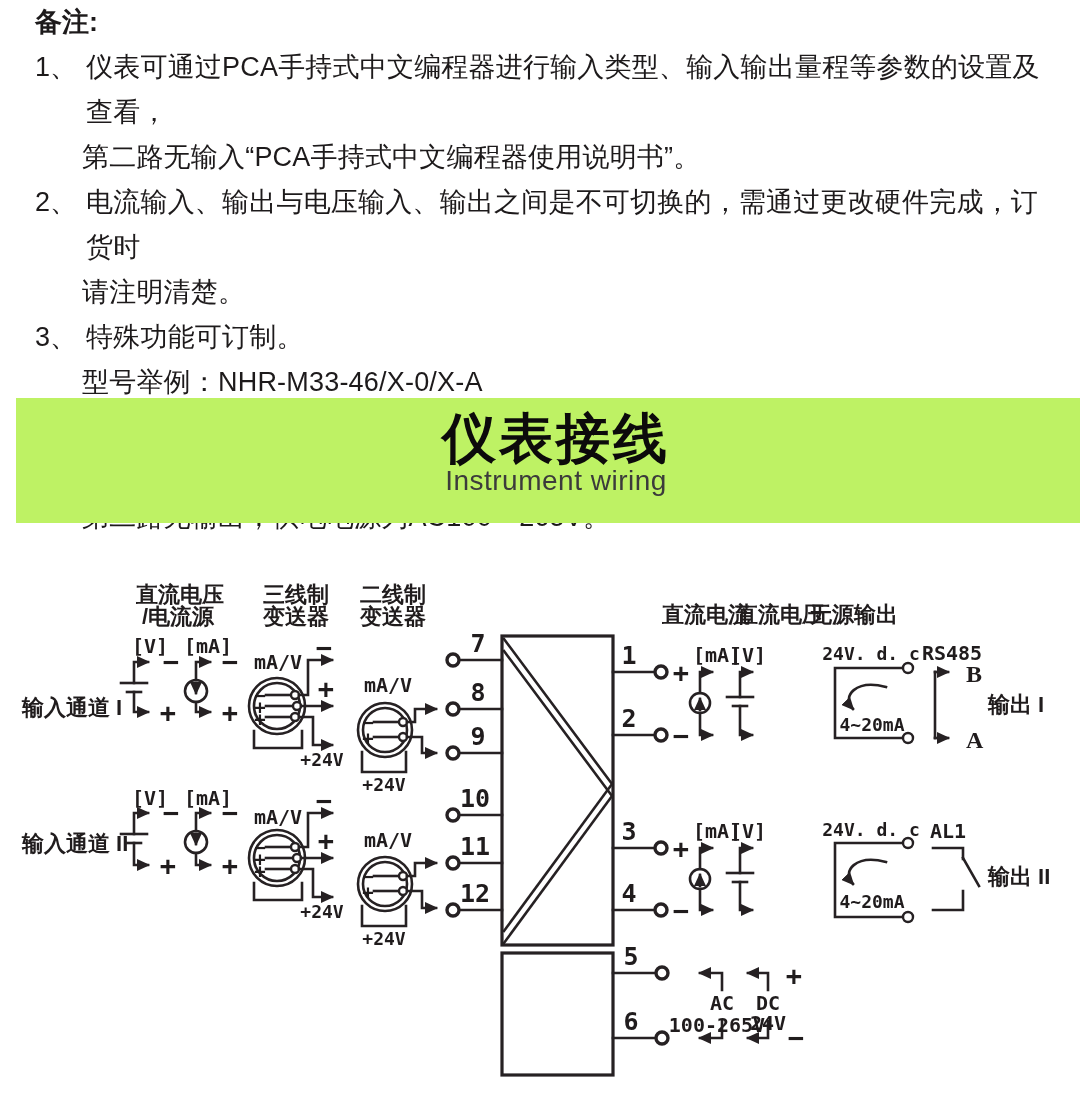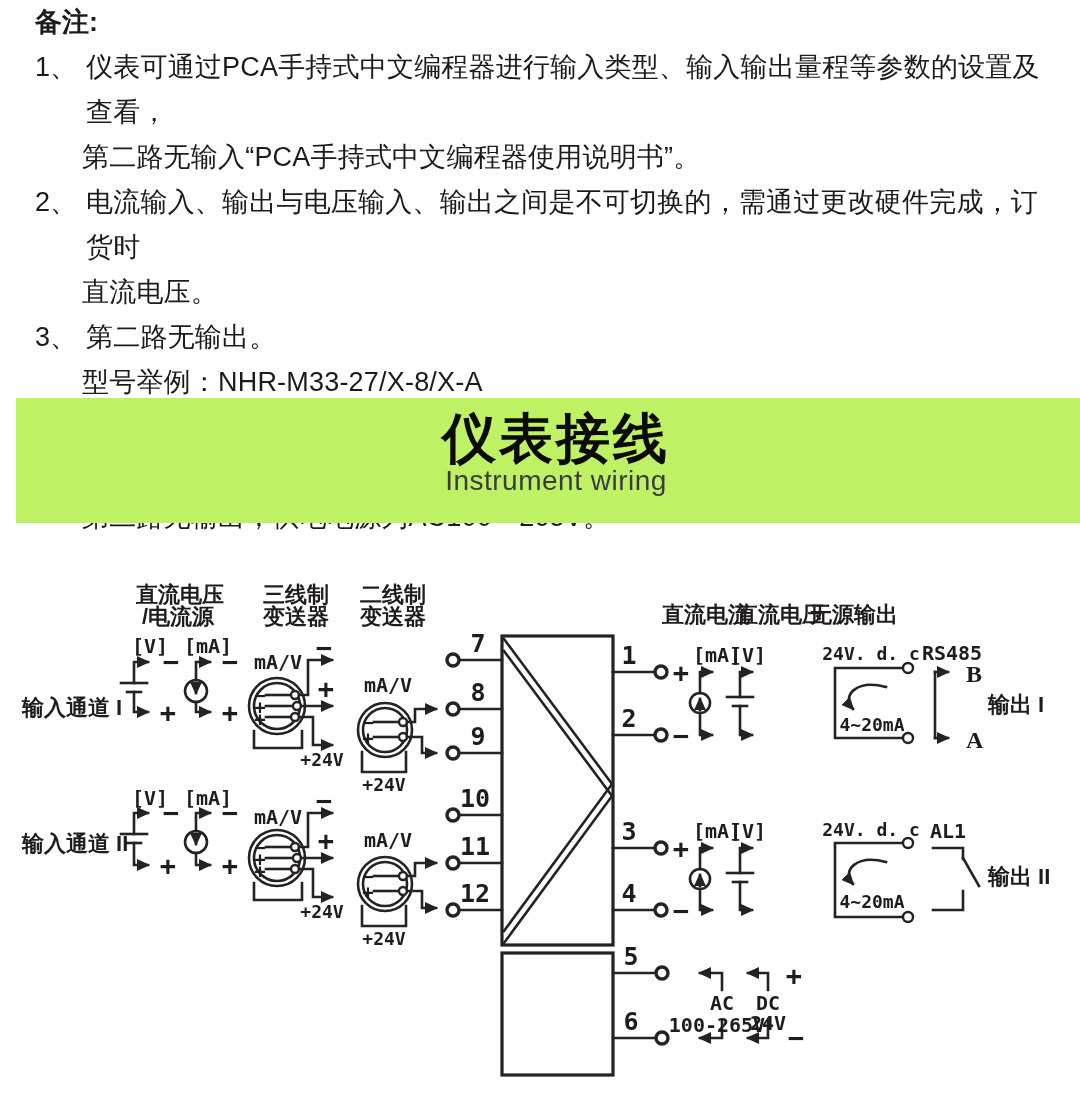--- a/index.html
+++ b/index.html
@@ -45,29 +45,29 @@
     <div class="note-row">
         <span class="note-num"></span>
         <span class="note-text">第二路无输入“PCA手持式中文编程器使用说明书”。</span>
       </div>
     <div class="note-row">
         <span class="note-num">2、</span>
         <span class="note-text">电流输入、输出与电压输入、输出之间是不可切换的，需通过更改硬件完成，订货时</span>
       </div>
     <div class="note-row">
         <span class="note-num"></span>
-        <span class="note-text">直流电压。</span>
+        <span class="note-text">请注明清楚。</span>
       </div>
     <div class="note-row">
         <span class="note-num">3、</span>
-        <span class="note-text">第二路无输出。</span>
-      </div>
-    <div class="note-row">
-        <span class="note-num"></span>
-        <span class="note-text">型号举例：NHR-M33-27/X-8/X-A</span>
+        <span class="note-text">特殊功能可订制。</span>
+      </div>
+    <div class="note-row">
+        <span class="note-num"></span>
+        <span class="note-text">型号举例：NHR-M33-46/X-0/X-A</span>
       </div>
     <div class="note-row">
         <span class="note-num"></span>
         <span class="note-text">智能配电器，第一路输入信号为4~20mA，第二路无输入，第一路输出信号为4~20mA，</span>
       </div>
     <div class="note-row">
         <span class="note-num"></span>
         <span class="note-text">第二路无输出，供电电源为AC100～265V。</span>
       </div>
   </section>

